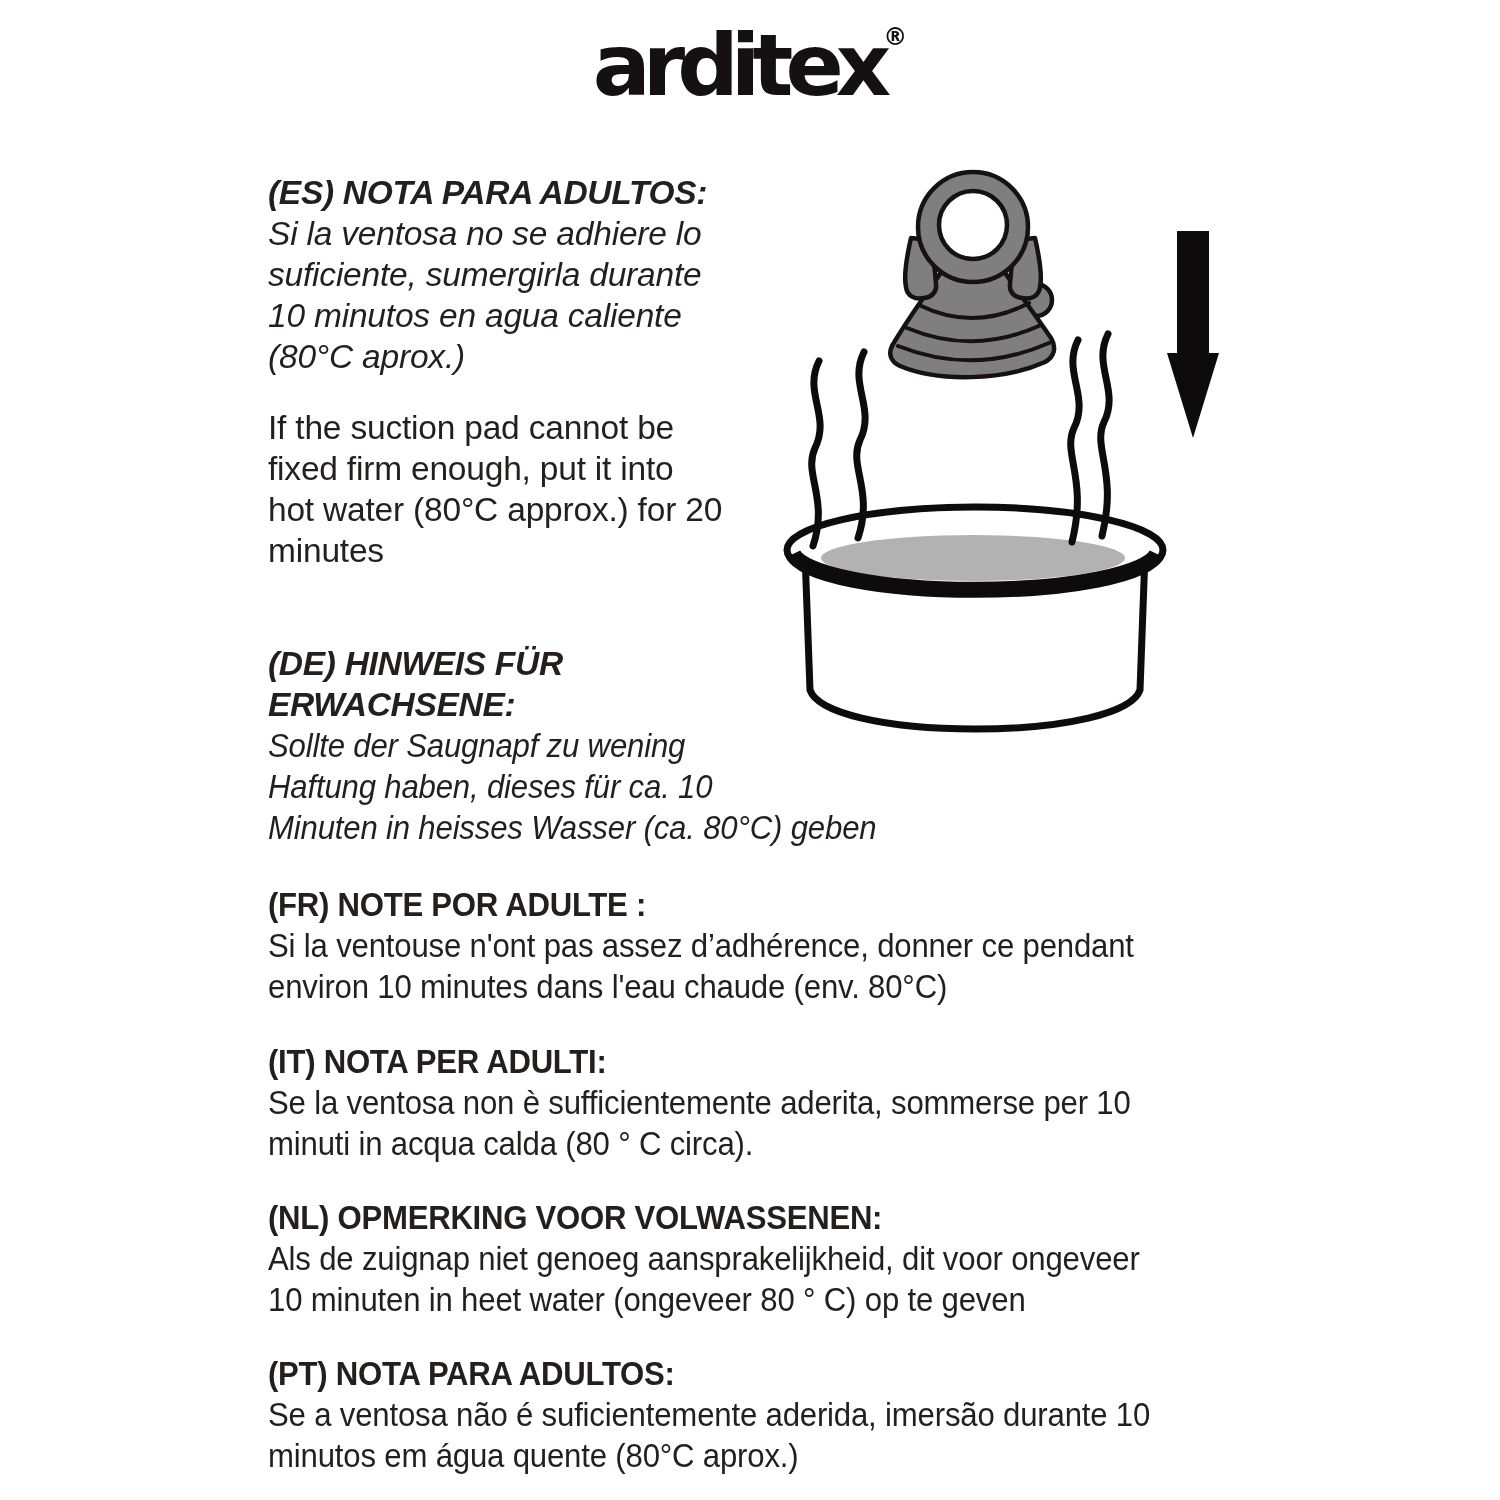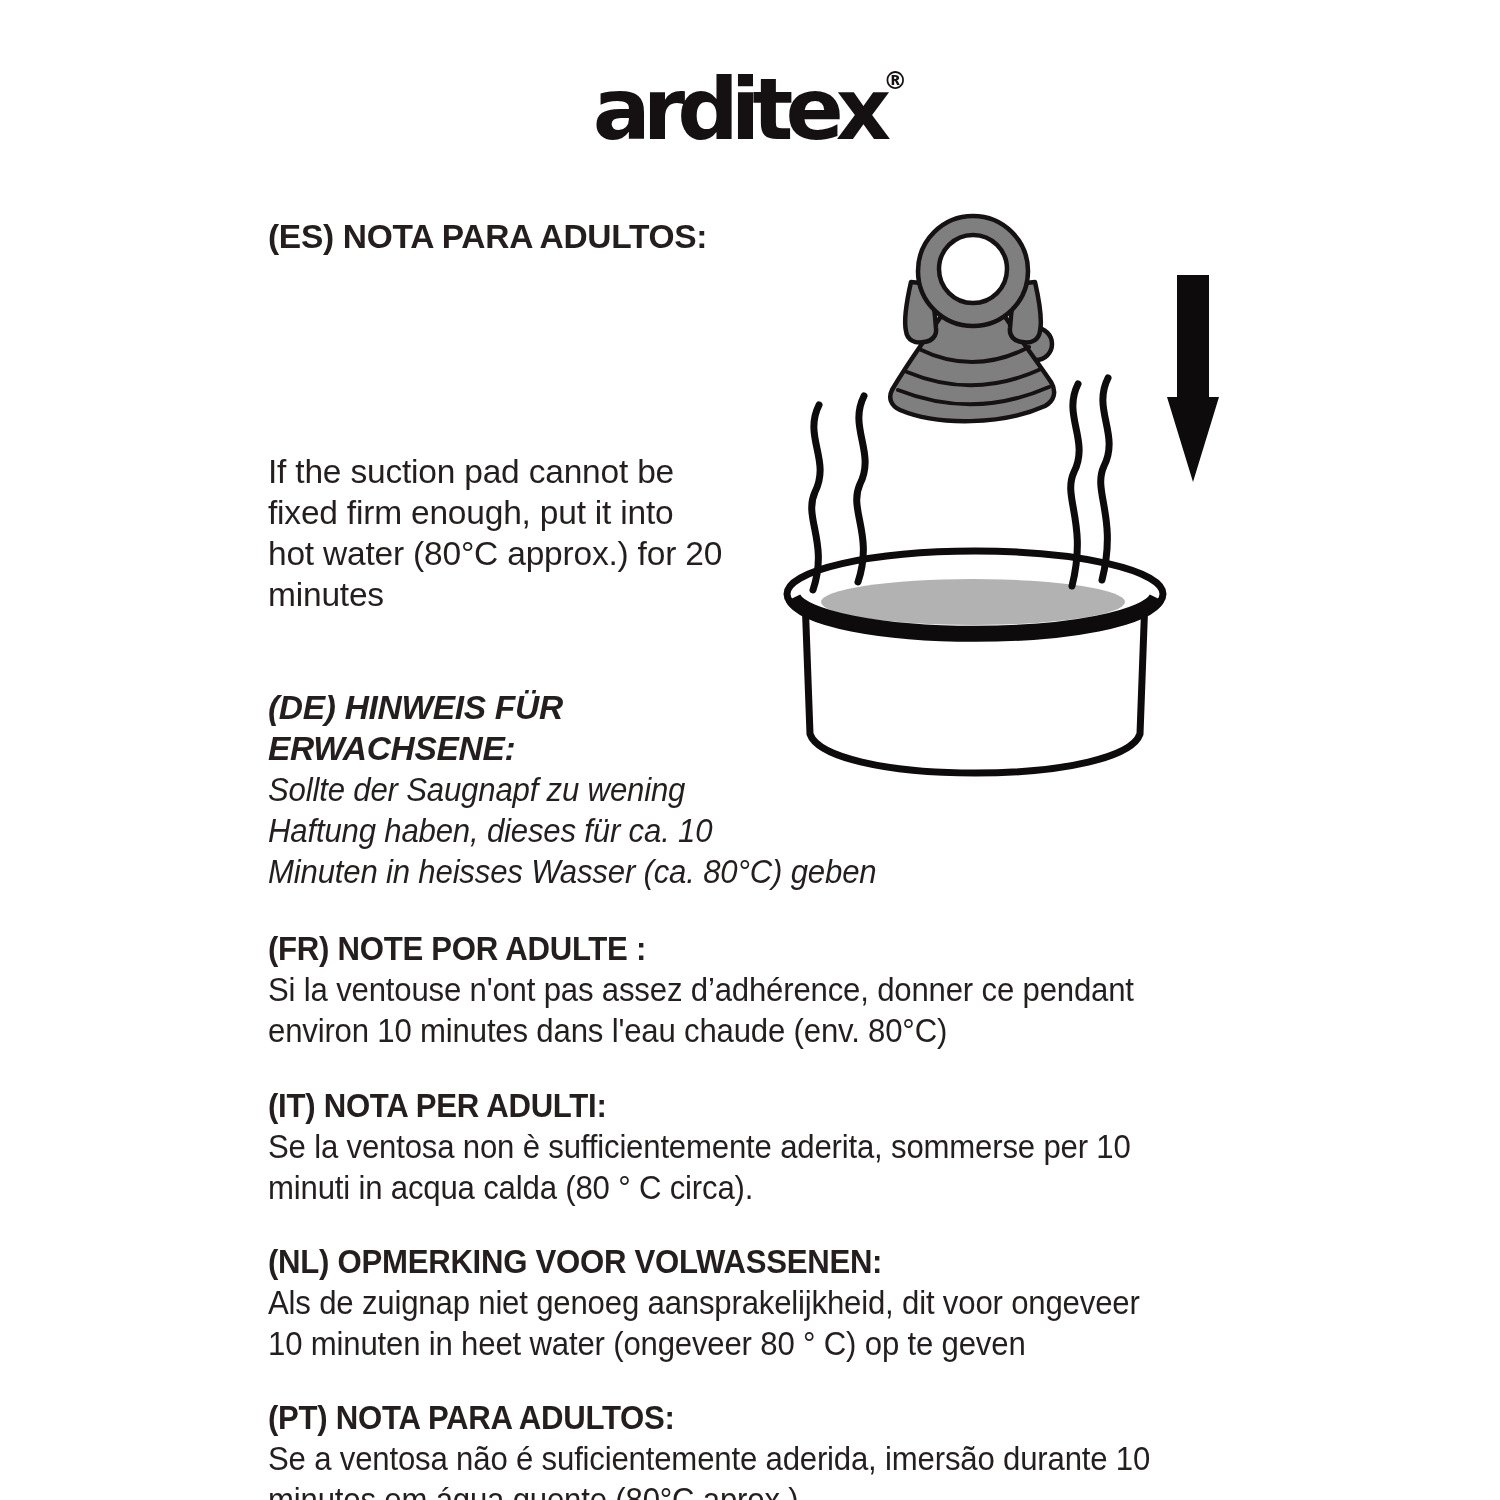--- a/index.html
+++ b/index.html
@@ -1,21 +1,21 @@
 <!DOCTYPE html>
 <html lang="en"><head>
 <meta charset="utf-8">
 <title>Instruction sheet</title>
 <style>
   html,body{margin:0;padding:0;}
   body{
     width:1500px;height:1500px;background:#ffffff;position:relative;overflow:hidden;
     font-family:"Liberation Sans", sans-serif;color:#241e1f;
   }
-  .page{position:absolute;inset:0;margin-top:44px;}
+  .page{position:absolute;inset:0;}
 
   
   .logo{
     position:absolute;top:20px;left:0;width:100%;text-align:center;
     font-family:"DejaVu Sans", sans-serif;font-weight:bold;
     font-size:86px;line-height:1.05;letter-spacing:-8px;color:#151011;
     white-space:nowrap;
   }
   .logo .reg{
     font-size:24px;letter-spacing:0;vertical-align:50px;font-weight:bold;
@@ -26,21 +26,21 @@
   .block h2{
     margin:0;font-size:33.5px;font-weight:bold;line-height:41px;
     white-space:pre-line;letter-spacing:-0.3px;
   }
   .block p{
     margin:0;font-size:33.5px;font-weight:normal;line-height:41px;
     white-space:pre-line;letter-spacing:-0.2px;
   }
   .cond{transform:scaleX(0.93);transform-origin:0 0;}
 
-  .b-es{top:172px;}
+  .b-es{top:172px;font-style:italic;}
   .b-gb{top:407px;}
   .b-de{top:643px;font-style:italic;}
   .b-fr{top:884px;}
   .b-it{top:1041px;}
   .b-nl{top:1197px;}
   .b-pt{top:1353px;}
 
   
   .illus{position:absolute;left:760px;top:150px;width:500px;height:620px;}
   .illus .ln{stroke:#161213;stroke-width:4.5;stroke-linejoin:round;}
@@ -81,20 +81,24 @@
     <g>
       <path class="steam" d="M 59 211 C 43 243, 71 266, 55 298 C 43 324, 69 348, 53 396"></path>
       <path class="steam" d="M 104 202 C 88 234, 116 258, 100 290 C 88 316, 114 340, 98 388"></path>
       <path class="steam" d="M 318 190 C 302 222, 330 246, 314 278 C 302 304, 328 328, 312 392"></path>
       <path class="steam" d="M 348 184 C 332 216, 360 240, 344 272 C 332 298, 358 322, 342 386"></path>
     </g>
   </svg>
 
   <section class="block b-es">
     <h2>(ES) NOTA PARA ADULTOS:</h2>
+    <p>Si la ventosa no se adhiere lo
+suficiente, sumergirla durante
+10 minutos en agua caliente
+(80°C aprox.)</p>
   </section>
 
   <section class="block b-gb">
     <p>If the suction pad cannot be
 fixed firm enough, put it into
 hot water (80°C approx.) for 20
 minutes</p>
   </section>
 
   <section class="block b-de">

